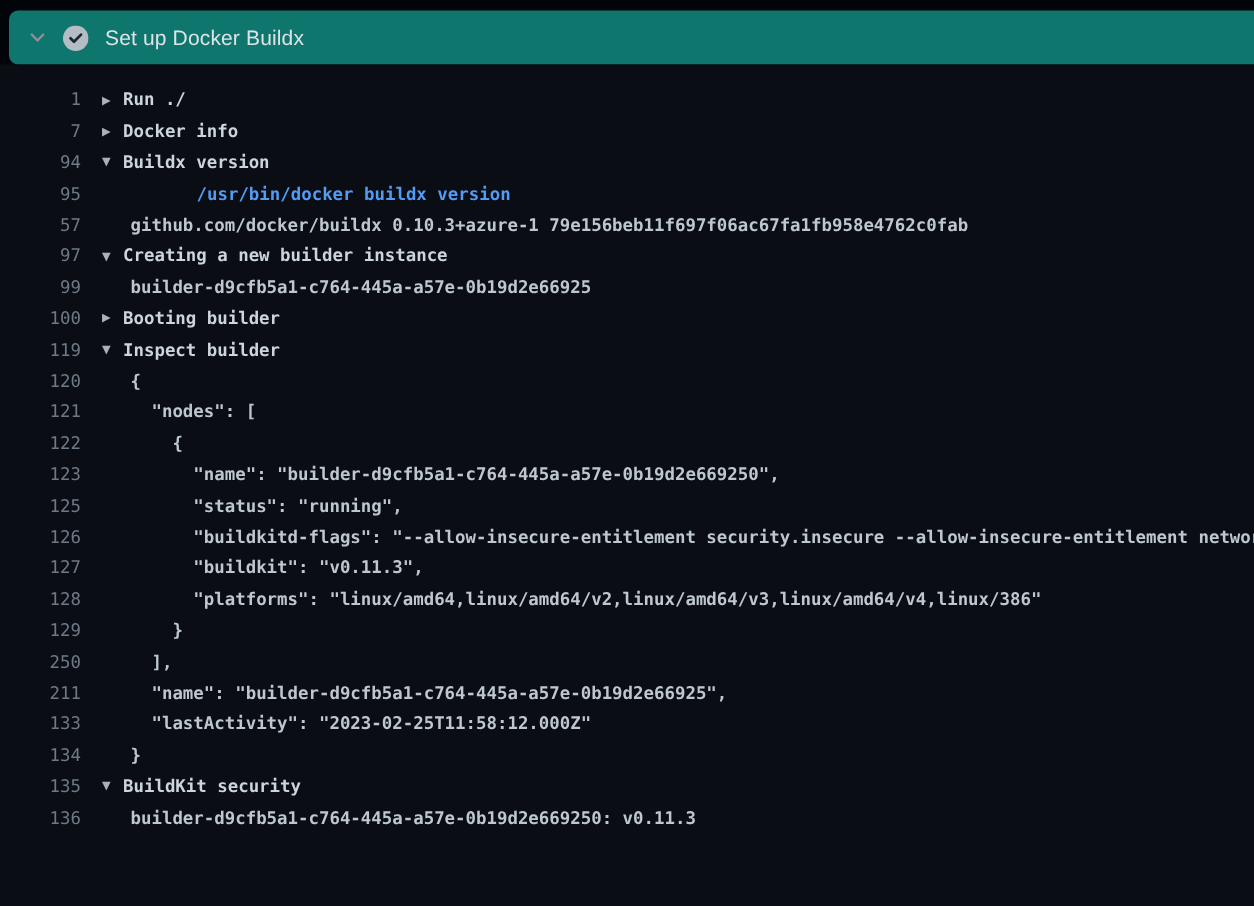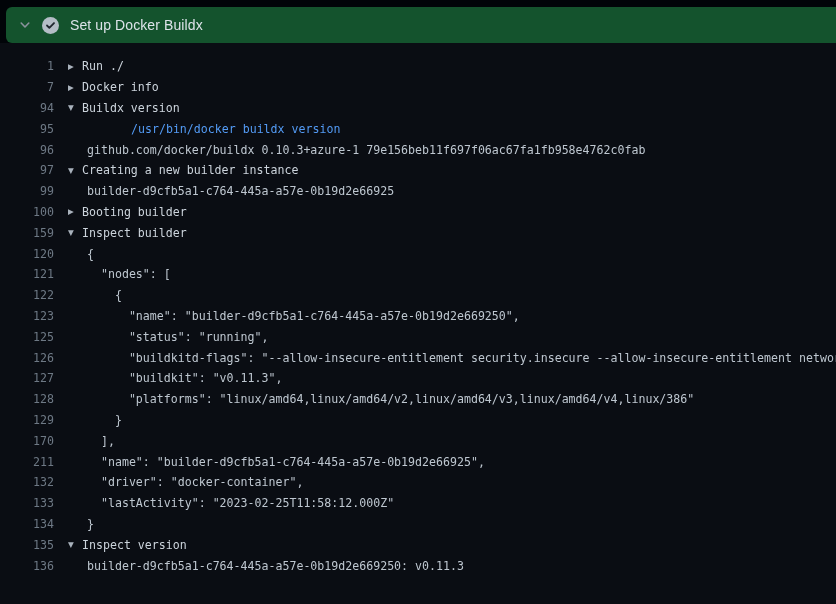--- a/index.html
+++ b/index.html
@@ -6,21 +6,21 @@
   body{
     width:836px;height:604px;position:relative;overflow:hidden;
     background:#0a0d13;
     font-family:"Liberation Sans",sans-serif;
   }
   .top-backdrop{
     position:absolute;top:0;left:0;right:0;height:43px;background:#010408;
   }
   .step-header{
     position:absolute;top:7px;left:6px;right:0;height:36px;
-    background:#14532d;border-radius:6px 0 0 6px;
+    background:#0f766e;border-radius:6px 0 0 6px;
     display:flex;align-items:center;padding-left:12px;box-sizing:border-box;
     cursor:pointer;
   }
   .chev{flex:none;width:14px;height:14px;display:block;}
   .status{flex:none;width:17px;height:17px;margin-left:10px;display:block;}
   .step-title{
     margin-left:11px;color:#dde3e9;font-size:14px;font-weight:400;
     letter-spacing:.1px;white-space:nowrap;
   }
   .log{
@@ -34,21 +34,21 @@
   }
   .num{
     flex:none;width:40px;margin-left:14px;text-align:right;
     color:#6e7985;cursor:pointer;
   }
   .marker{
     flex:none;width:16px;margin-left:12px;box-sizing:border-box;padding-left:2px;
     color:#a9b2bc;font-size:7.5px;
     font-family:"DejaVu Sans",sans-serif;cursor:pointer;
   }
-  .txt{flex:none;}
+  .txt{flex:none;font-weight:bold;}
   .row.t-group{cursor:pointer;}
   .row.t-group .txt{color:#ccd4dc;}
   .row.t-cmd .txt{color:#539bf5;padding-left:5px;margin-left:44px;}
   .row.t-out .txt{color:#bec7d0;padding-left:5px;}
 </style>
 </head>
 <body>
 
 <div class="top-backdrop"></div>
 
@@ -61,34 +61,33 @@
     <path d="M11.3 5.7 L6.9 10.2 L4.7 8" fill="none" stroke="#20262e" stroke-width="1.7" stroke-linecap="round" stroke-linejoin="round"></path>
   </svg>
   <span class="step-title">Set up Docker Buildx</span>
 </div>
 
 <div class="log" id="log">
     <div class="row t-group"><span class="num">1</span><span class="marker">▶</span><span class="txt">Run ./</span></div>
     <div class="row t-group"><span class="num">7</span><span class="marker">▶</span><span class="txt">Docker info</span></div>
     <div class="row t-group"><span class="num">94</span><span class="marker">▼</span><span class="txt">Buildx version</span></div>
     <div class="row t-cmd"><span class="num">95</span><span class="marker"></span><span class="txt">/usr/bin/docker buildx version</span></div>
-    <div class="row t-out"><span class="num">96</span><span class="marker"></span><span class="txt">github.com/docker/buildx 0.10.3+azure-1 79e156beb11f697f06ac67fa1fb958e4762c0fab</span></div>
+    <div class="row t-out"><span class="num">57</span><span class="marker"></span><span class="txt">github.com/docker/buildx 0.10.3+azure-1 79e156beb11f697f06ac67fa1fb958e4762c0fab</span></div>
     <div class="row t-group"><span class="num">97</span><span class="marker">▼</span><span class="txt">Creating a new builder instance</span></div>
     <div class="row t-out"><span class="num">99</span><span class="marker"></span><span class="txt">builder-d9cfb5a1-c764-445a-a57e-0b19d2e66925</span></div>
     <div class="row t-group"><span class="num">100</span><span class="marker">▶</span><span class="txt">Booting builder</span></div>
-    <div class="row t-group"><span class="num">159</span><span class="marker">▼</span><span class="txt">Inspect builder</span></div>
+    <div class="row t-group"><span class="num">119</span><span class="marker">▼</span><span class="txt">Inspect builder</span></div>
     <div class="row t-out"><span class="num">120</span><span class="marker"></span><span class="txt">{</span></div>
     <div class="row t-out"><span class="num">121</span><span class="marker"></span><span class="txt">  "nodes": [</span></div>
     <div class="row t-out"><span class="num">122</span><span class="marker"></span><span class="txt">    {</span></div>
     <div class="row t-out"><span class="num">123</span><span class="marker"></span><span class="txt">      "name": "builder-d9cfb5a1-c764-445a-a57e-0b19d2e669250",</span></div>
     <div class="row t-out"><span class="num">125</span><span class="marker"></span><span class="txt">      "status": "running",</span></div>
     <div class="row t-out"><span class="num">126</span><span class="marker"></span><span class="txt">      "buildkitd-flags": "--allow-insecure-entitlement security.insecure --allow-insecure-entitlement network.host",</span></div>
     <div class="row t-out"><span class="num">127</span><span class="marker"></span><span class="txt">      "buildkit": "v0.11.3",</span></div>
     <div class="row t-out"><span class="num">128</span><span class="marker"></span><span class="txt">      "platforms": "linux/amd64,linux/amd64/v2,linux/amd64/v3,linux/amd64/v4,linux/386"</span></div>
     <div class="row t-out"><span class="num">129</span><span class="marker"></span><span class="txt">    }</span></div>
-    <div class="row t-out"><span class="num">170</span><span class="marker"></span><span class="txt">  ],</span></div>
+    <div class="row t-out"><span class="num">250</span><span class="marker"></span><span class="txt">  ],</span></div>
     <div class="row t-out"><span class="num">211</span><span class="marker"></span><span class="txt">  "name": "builder-d9cfb5a1-c764-445a-a57e-0b19d2e66925",</span></div>
-    <div class="row t-out"><span class="num">132</span><span class="marker"></span><span class="txt">  "driver": "docker-container",</span></div>
     <div class="row t-out"><span class="num">133</span><span class="marker"></span><span class="txt">  "lastActivity": "2023-02-25T11:58:12.000Z"</span></div>
     <div class="row t-out"><span class="num">134</span><span class="marker"></span><span class="txt">}</span></div>
-    <div class="row t-group"><span class="num">135</span><span class="marker">▼</span><span class="txt">Inspect version</span></div>
+    <div class="row t-group"><span class="num">135</span><span class="marker">▼</span><span class="txt">BuildKit security</span></div>
     <div class="row t-out"><span class="num">136</span><span class="marker"></span><span class="txt">builder-d9cfb5a1-c764-445a-a57e-0b19d2e669250: v0.11.3</span></div>
   </div>
 
 </body></html>

